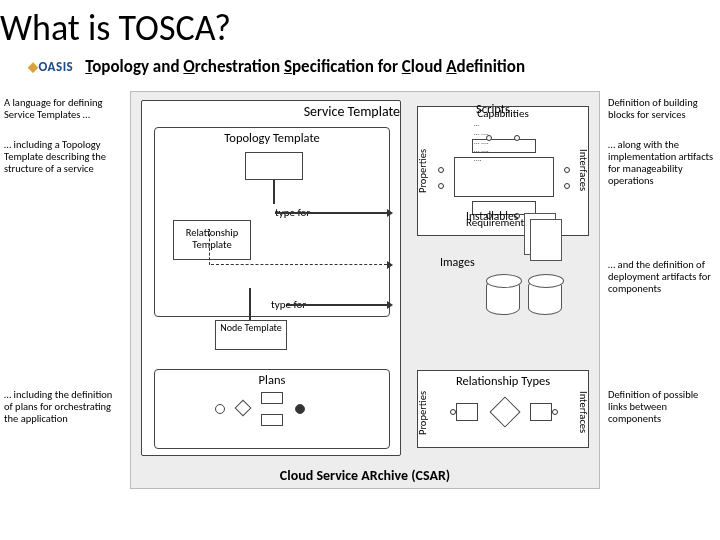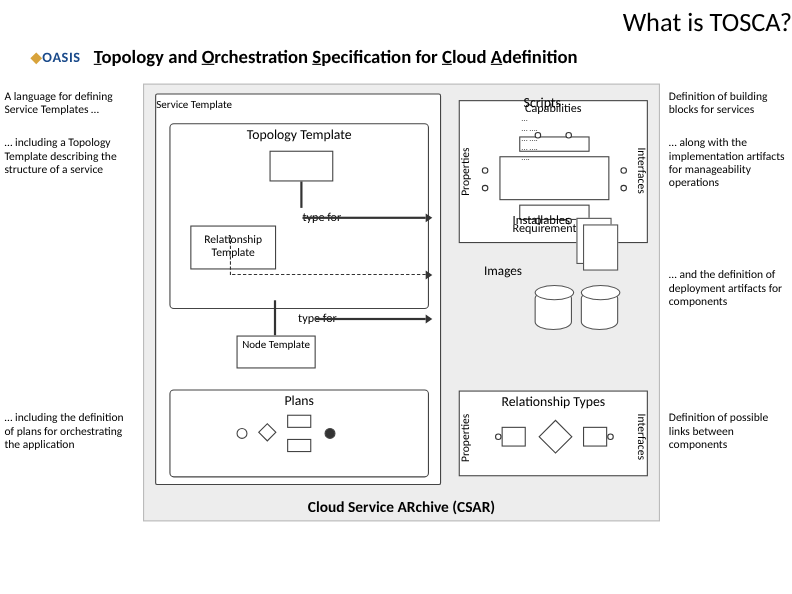--- a/index.html
+++ b/index.html
@@ -1,35 +1,35 @@
 <!DOCTYPE html>
 <html><head>
 <meta charset="utf-8">
 <style>
   * { box-sizing: border-box; margin: 0; padding: 0; }
   body { width: 720px; height: 540px; font-family: Calibri, Arial, sans-serif; background: #fff; color: #000; position: relative; overflow: hidden; }
-  .title { font-size: 24px; text-align: right; margin-top: 6px; font-weight: 400; }
+  .title { font-size: 36px; text-align: left; margin-top: 6px; font-weight: 400; }
   .subtitle-row { display: flex; align-items: center; gap: 12px; margin: 6px 0 2px 28px; }
   .oasis-logo { font-size: 13px; font-weight: 700; color: #1a4a8a; letter-spacing: .5px; }
   .oasis-logo .o { color: #d8a33b; }
   .subtitle { font-size: 17px; font-weight: 700; }
   .u1 { text-decoration: underline; }
   .stage { position: relative; width: 720px; height: 480px; }
   .left-col { position: absolute; left: 4px; width: 118px; font-size: 10.5px; line-height: 1.15; }
   .right-col { position: absolute; right: 4px; width: 108px; font-size: 10.5px; line-height: 1.15; }
   .lc1 { top: 18px; } .lc2 { top: 60px; } .lc3 { top: 310px; } .lc4 { top: 408px; }
   .rc1 { top: 18px; } .rc2 { top: 60px; } .rc3 { top: 180px; } .rc4 { top: 310px; }
 
   .csar { position: absolute; left: 130px; top: 12px; width: 470px; height: 398px; background: #ededed; border: 1px solid #bbb; }
   .csar-title { position: absolute; left: 50%; transform: translateX(-50%); bottom: 4px; font-weight: 700; font-size: 14px; }
 
   .svc-tpl { position: absolute; left: 10px; top: 8px; width: 260px; height: 356px; background: #fff; border: 1.5px solid #444; border-radius: 2px; }
-  .svc-tpl .hdr { text-align: left; font-size: 10px; padding: 2px 0; border-bottom: 0; }
+  .svc-tpl .hdr { text-align: right; font-size: 14px; padding: 2px 0; border-bottom: 0; }
 
-  .topo-tpl { position: absolute; left: 12px; top: 26px; width: 236px; height: 169px; border: 1.5px solid #444; border-radius: 4px; }
+  .topo-tpl { position: absolute; left: 12px; top: 26px; width: 236px; height: 190px; border: 1.5px solid #444; border-radius: 4px; }
   .topo-tpl .hdr { text-align: center; font-size: 12.5px; padding-top: 2px; }
 
   .node-box { position: absolute; width: 58px; height: 28px; border: 1.2px solid #444; background: #fff; }
   .node-top { left: 90px; top: 24px; }
   .node-bot { left: 60px; top: 192px; font-size: 10px; text-align: center; line-height: 1.05; padding-top: 2px; width: 72px; height: 30px; }
 
   .rel-box { position: absolute; left: 18px; top: 92px; width: 78px; height: 40px; border: 1.2px solid #444; background: #fff; font-size: 10.5px; text-align: center; line-height: 1.1; padding-top: 6px; }
   .type-for-1 { position: absolute; left: 120px; top: 78px; font-size: 11px; }
   .type-for-2 { position: absolute; left: 116px; top: 170px; font-size: 11px; }
 

